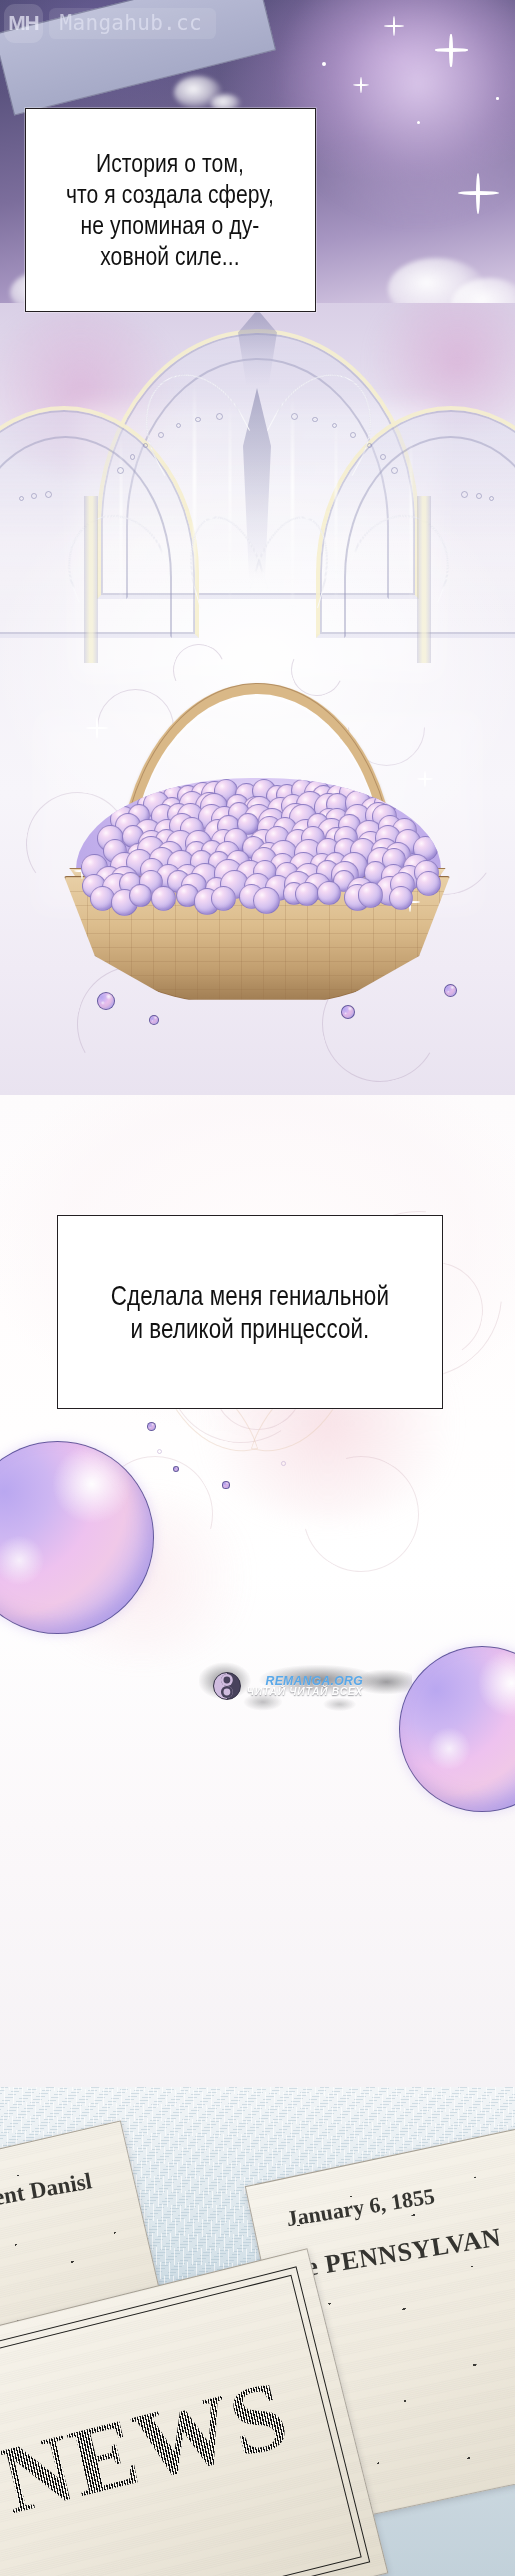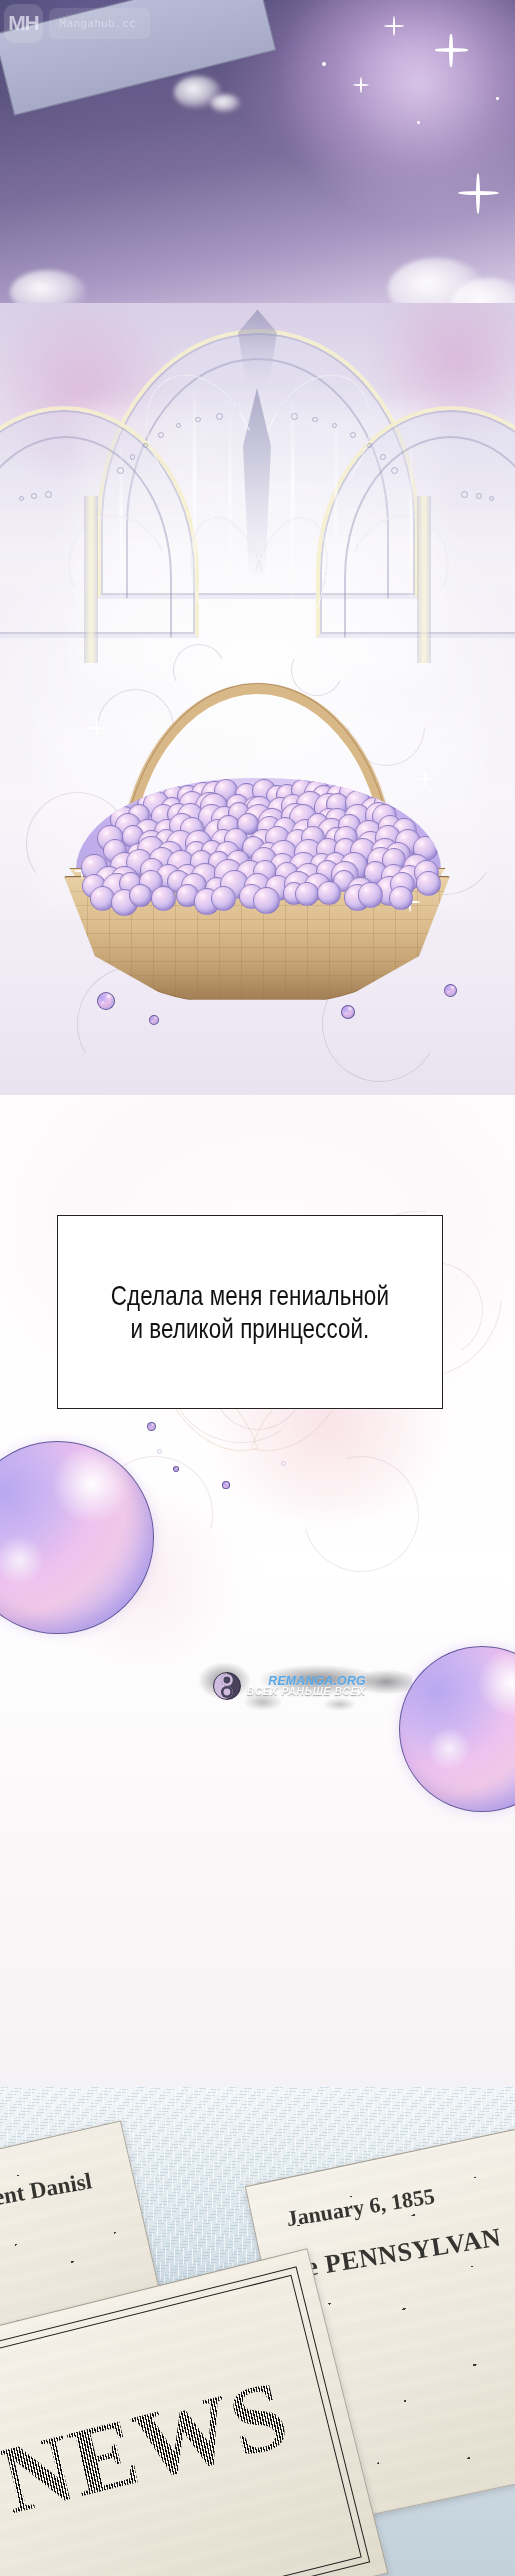--- a/index.html
+++ b/index.html
@@ -396,21 +396,21 @@
     font-weight:700; font-size: 21px; letter-spacing:-1.3px;
     color: rgba(235,235,250,.72);
   }
   .wm-pill {
     margin-left: 6.4px;
     height: 31px; padding: 0 14px 0 10.3px;
     border-radius: 6.4px;
     background: rgba(255,255,255,.10);
     display:flex; align-items:center;
     font-family:"DejaVu Sans Mono", monospace;
-    font-size: 11px; letter-spacing: 0.3px;
+    font-size: 21px; letter-spacing: 0.3px;
     color: rgba(225,226,242,.70);
   }
 </style>
 </head>
 <body>
 
 <div id="page">
 
   <div class="panel-sky">
     <div class="sky-glow"></div>
@@ -724,21 +724,21 @@
   <div class="orb" style="left:399px; top:1646px; width:166px; height:166px;"></div>
   <div class="orb small" style="left:147px; top:1422px; width:9px; height:9px;"></div>
   <div class="orb small" style="left:173px; top:1466px; width:6.4px; height:6.4px;"></div>
   <div class="orb small" style="left:222px; top:1481px; width:7.7px; height:7.7px;"></div>
 
   <div class="remanga">
     <div class="remanga-splat"></div>
     <div class="yinyang"></div>
     <div class="remanga-text">
       <div class="remanga-title">REMANGA.ORG</div>
-      <div class="remanga-sub">ВСЕХ РАНЬШЕ ВСЕХ</div>
+      <div class="remanga-sub">ЧИТАЙ ЧИТАЙ ВСЕХ</div>
     </div>
   </div>
 
   <div class="panel-news">
     <div class="news-snow"></div>
   </div>
 
   <div class="paper paper-right">
     <div class="news-specks"></div>
     <div class="gothic-line" style="left:33px; top:31px; font-size:22px; transform:rotate(3deg);">January 6, 1855</div>
@@ -751,20 +751,26 @@
   </div>
 
   <div class="paper-blue"></div>
 
   <div class="paper paper-main">
     <div class="frame-outer"></div>
     <div class="frame-inner"></div>
     <div class="news-word">NEWS</div>
   </div>
 
+  <div class="bubble bubble-1">
+    <p>История о том,
+что я создала сферу,
+не упоминая о ду-
+ховной силе...</p>
+  </div>
 
   <div class="bubble bubble-2">
     <p>Сделала меня гениальной
 и великой принцессой.</p>
   </div>
 
 
   <div class="site-watermark">
     <div class="wm-logo">MH</div>
     <div class="wm-pill">Mangahub.cc</div>

